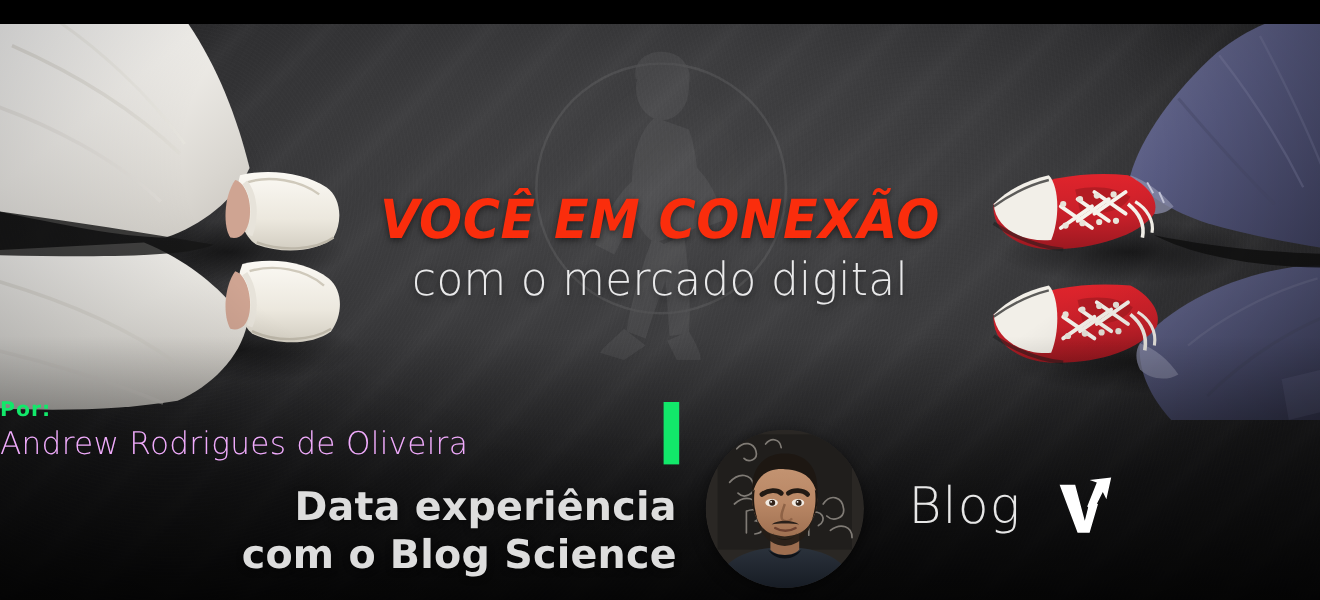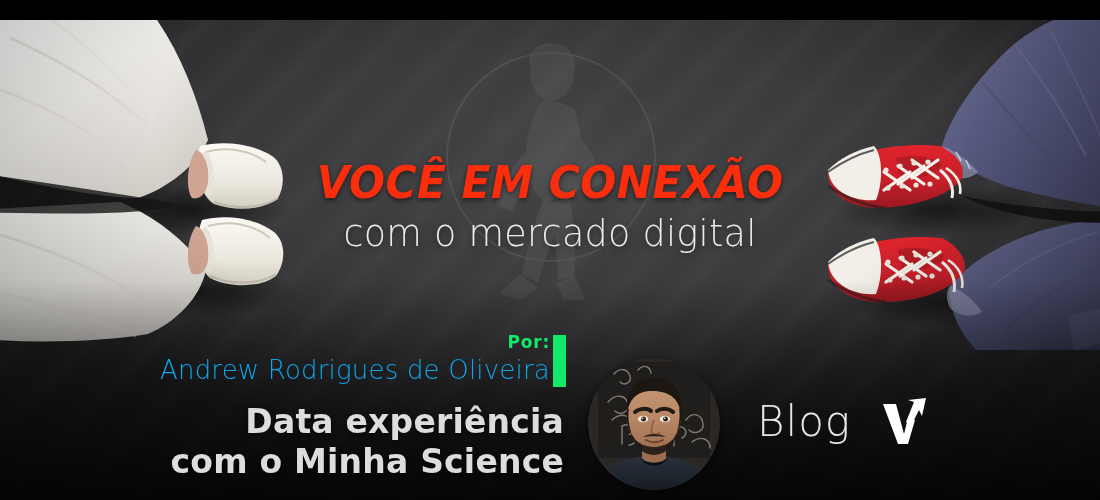--- a/index.html
+++ b/index.html
@@ -129,40 +129,38 @@
     text-shadow: 0 2px 6px rgba(0,0,0,.5);
     white-space: nowrap;
   }
 
   
   .byline {
     position: absolute;
     left: 0;
     top: 312px;
     width: 570px;
-    text-align: right;
     padding-right: 20px;
-    padding-left: 48px;
   }
   .byline-por {
     margin: 0;
     font-family: "DejaVu Sans", sans-serif;
     font-weight: 700;
     font-size: 17px;
     line-height: 20px;
     color: #12e86a;
     letter-spacing: .8px;
   }
   .byline-name {
     margin: 3px 0 0 0;
     font-family: "DejaVu Sans", sans-serif;
     font-weight: 300;
     font-size: 26px;
     line-height: 30px;
-    color: #0ea5e9;
+    color: #f0abfc;
     letter-spacing: .2px;
     white-space: nowrap;
   }
   .green-bar {
     position: absolute;
     left: 553px;
     top: 315px;
     width: 13px;
     height: 52px;
     background: #12e86a;
@@ -435,21 +433,21 @@
   </div>
 
   <div class="byline">
     <p class="byline-por">Por:</p>
     <p class="byline-name">Andrew Rodrigues de Oliveira</p>
   </div>
   <div class="green-bar"></div>
 
   <h3 class="article-title">
     <span>Data experiência</span>
-    <span>com o Minha Science</span>
+    <span>com o Blog Science</span>
   </h3>
 
   <div class="avatar">
     <svg width="132" height="132" viewBox="0 0 132 132">
       <defs>
         <clipPath id="avclip">
             <circle cx="66" cy="66" r="66"></circle>
           </clipPath>
         <linearGradient id="skin" x1="0" y1="0" x2="0" y2="1">
           <stop offset="0%" stop-color="#c59674"></stop>

